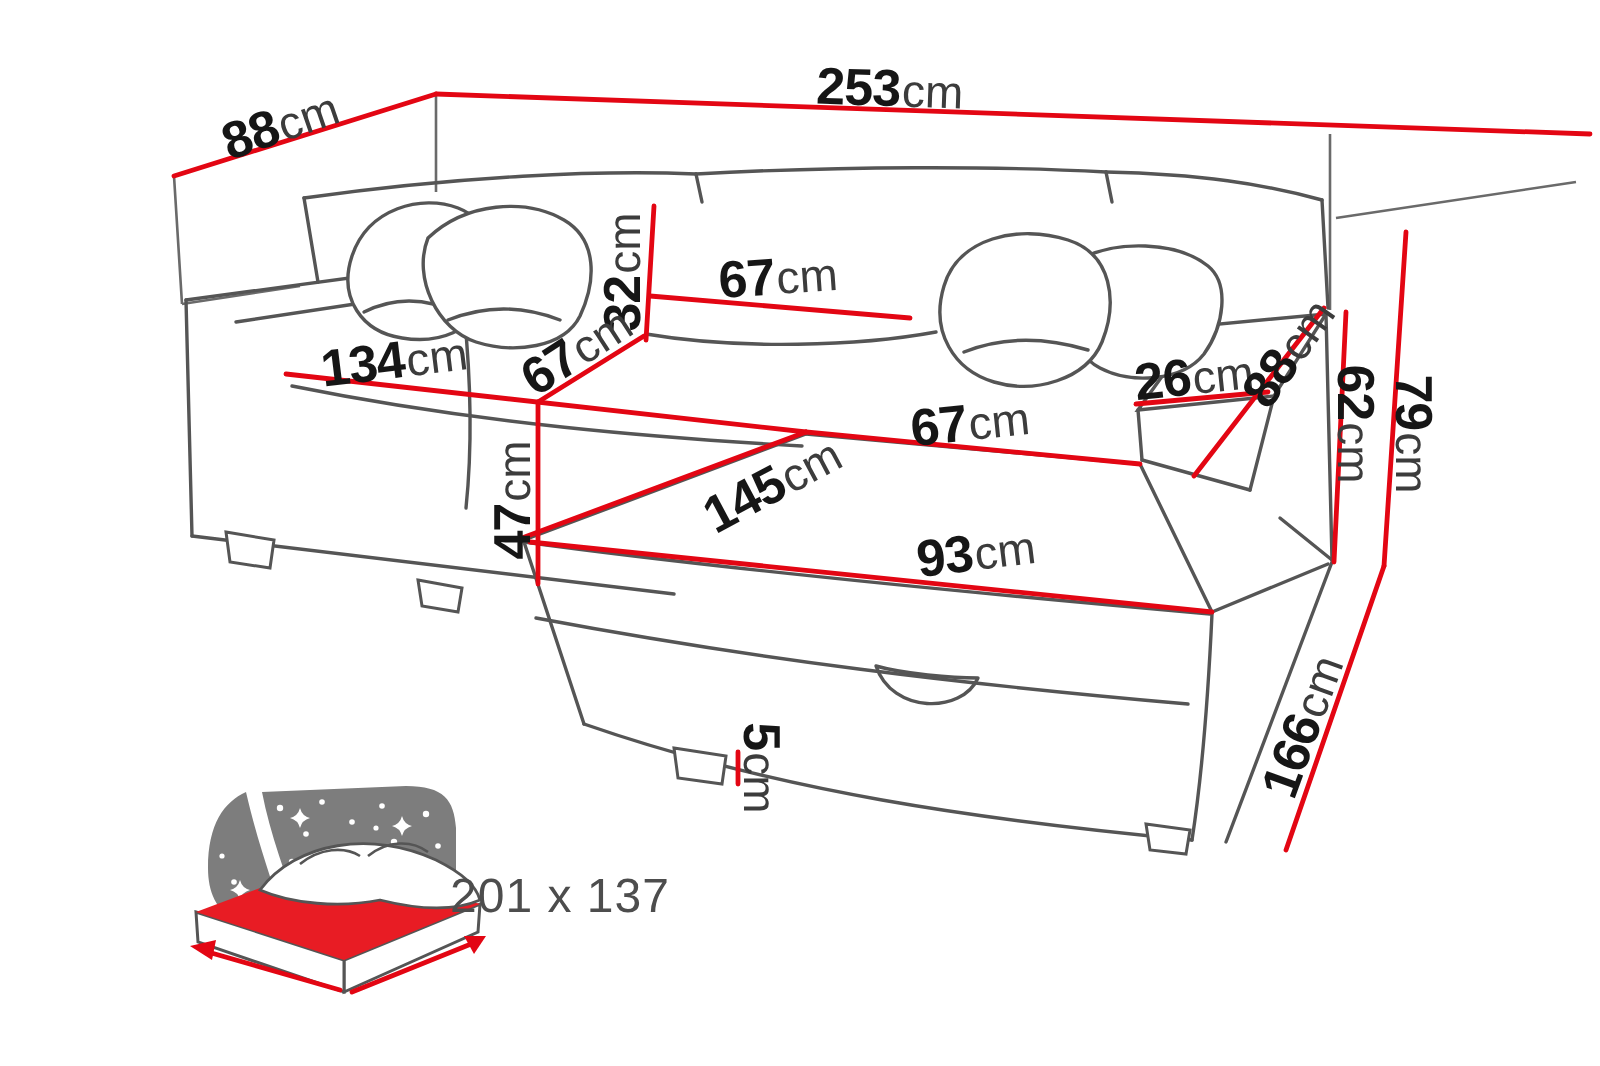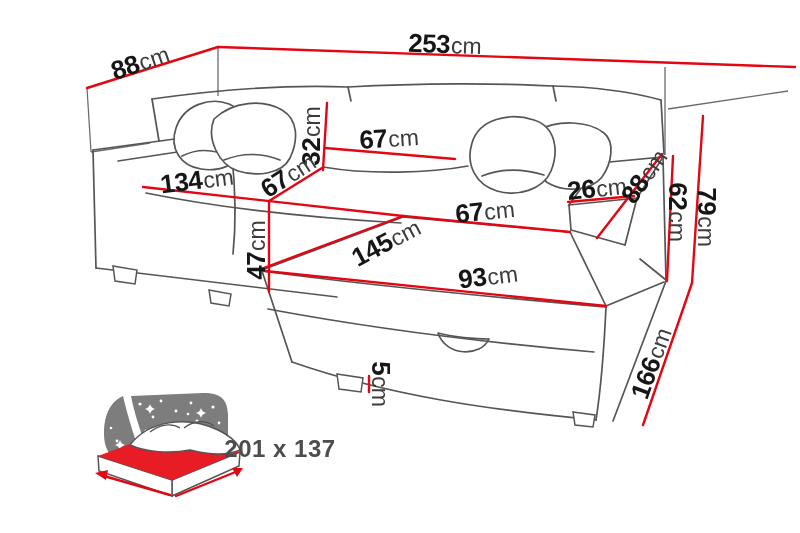--- a/index.html
+++ b/index.html
@@ -4,21 +4,21 @@
 <style>
   html,body{margin:0;padding:0;background:#ffffff;}
   .stage{position:relative;width:800px;height:533px;background:#fff;overflow:hidden;
          font-family:"Liberation Sans",sans-serif;}
   .stage svg{position:absolute;left:0;top:0;}
   .dim{position:absolute;display:flex;align-items:baseline;white-space:nowrap;
        transform:translate(-50%,-50%) rotate(var(--r,0deg));line-height:1;}
   .dim .num{font-weight:bold;font-size:26px;color:#161616;letter-spacing:-0.5px;}
   .dim .unit{font-weight:400;font-size:23px;color:#3c3c3c;margin-left:1px;}
   .sleep-label{position:absolute;transform:translate(-50%,-50%);font-size:24px;
-       font-weight:bold;color:#4d4d4d;white-space:nowrap;letter-spacing:0.5px;}
+       font-weight:normal;color:#4d4d4d;white-space:nowrap;letter-spacing:0.5px;}
 </style>
 </head>
 <body>
 
 <div class="stage">
 
 <svg width="800" height="533" viewBox="0 0 800 533">
 
   <g stroke="#6a6a6a" stroke-width="1.3" fill="none">
     <path d="M87,88 L91,152"></path>

